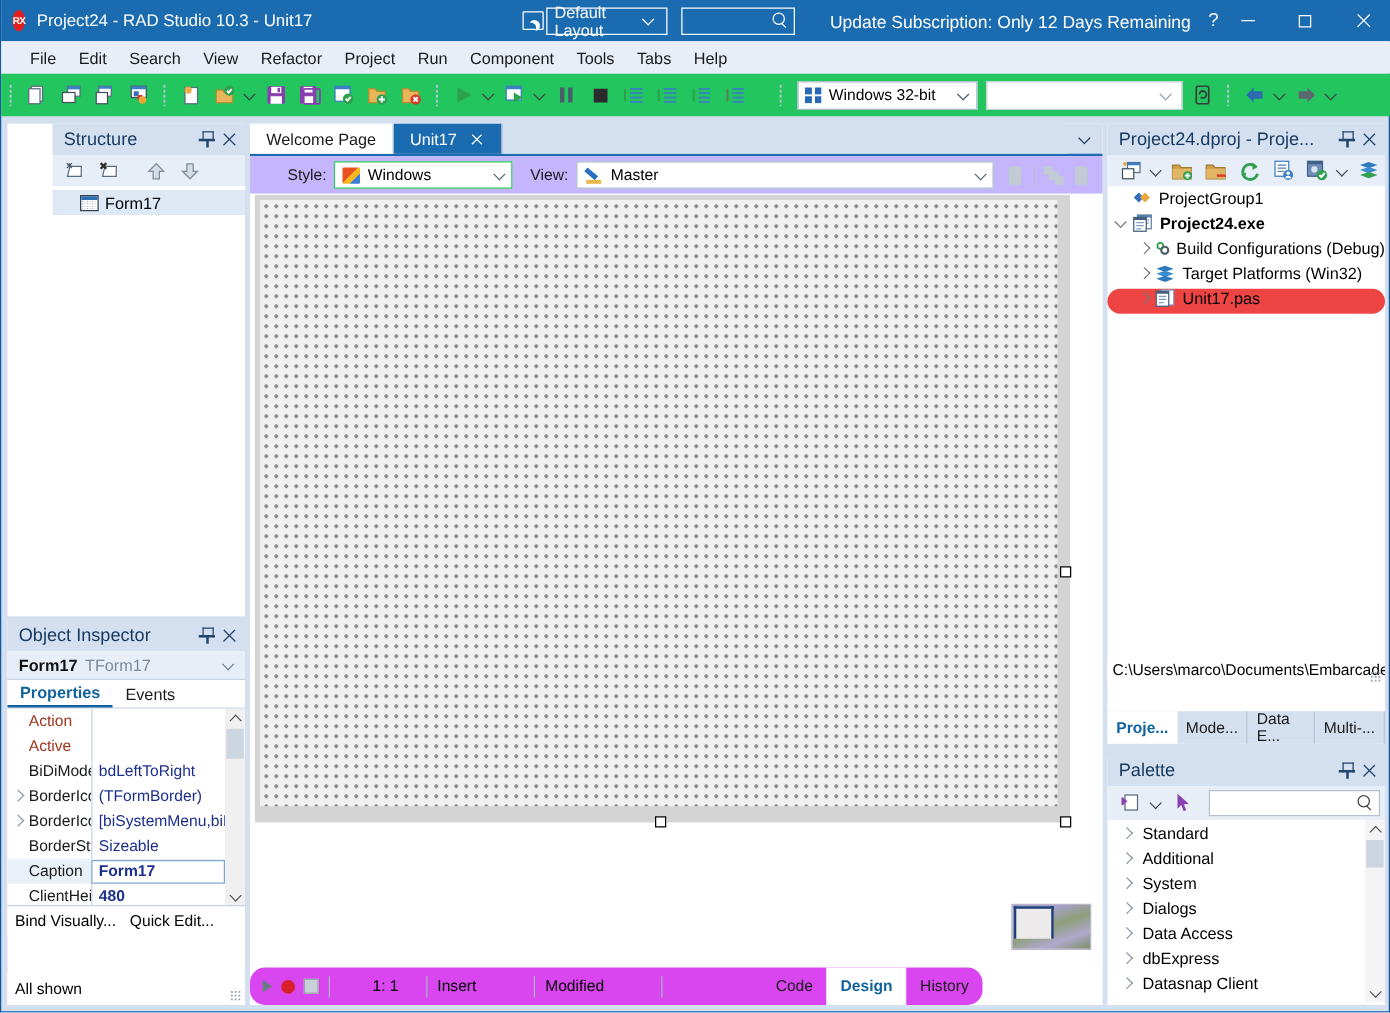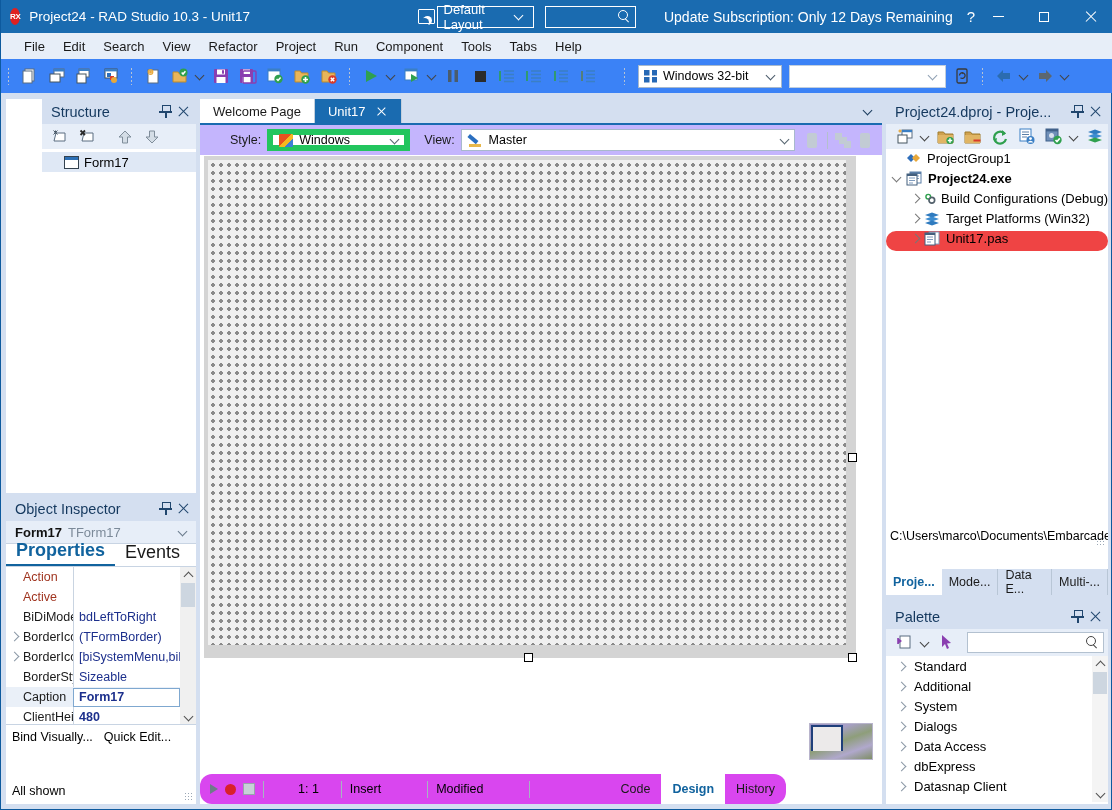--- a/index.html
+++ b/index.html
@@ -100,21 +100,21 @@
     position: absolute; left: 0; top: 33px; width: 1112px; height: 26px;
     background: #e7eef8; display: flex; align-items: center; padding-left: 14px;
   }
   .menu-item {
     padding: 3px 9px; font-size: 13px; color: #1a1a1a; cursor: default;
   }
 
   
   .toolbar {
     position: absolute; left: 0; top: 59px; width: 1112px; height: 34px;
-    background: #3b82f6; display: flex; align-items: center;
+    background: #22c55e; display: flex; align-items: center;
   }
   .tb-grip {
     width: 3px; height: 18px; margin: 0 6px;
     background-image: radial-gradient(#b6c3d4 45%, transparent 46%);
     background-size: 3px 4px;
   }
   .tb-btn {
     width: 27px; height: 26px; display: flex; align-items: center; justify-content: center;
     position: relative;
   }
@@ -207,21 +207,21 @@
   #objinspector { left: 5px; top: 496px; width: 190px; height: 308px; background: #fff; }
   .oi-combo {
     height: 23px; background: #e7eef8; display: flex; align-items: center;
     padding: 0 4px 0 9px; font-size: 13px; border-bottom: 1px solid #c8d4e3;
   }
   .oi-combo .objname { font-weight: bold; color: #111; }
   .oi-combo .objtype { color: #7c8a99; margin-left: 6px; flex: 1; }
   .oi-combo .chev { color: #6a7b8c; margin-right: 4px; }
   .oi-tabs { height: 23px; background: #fff; display: flex; align-items: flex-end; border-bottom: 1px solid #c8d4e3; }
   .oi-tab {
-    padding: 2px 10px 3px 10px; font-size: 18px; color: #1a1a1a;
+    padding: 2px 10px 3px 10px; font-size: 13px; color: #1a1a1a;
   }
   .oi-tab.active { color: #11639e; font-weight: bold; border-bottom: 2px solid #11639e; }
   .oi-grid {
     position: relative; height: 158px; overflow: hidden; background: #fff;
     border-bottom: 1px solid #c8d4e3;
   }
   .oi-row { height: 20px; display: flex; align-items: center; position: relative; }
   .oi-row.sel { background: #eaf0f8; }
   .oi-exp {
     width: 17px; height: 20px; flex: 0 0 17px; position: relative; color: #8a97a5;
@@ -289,21 +289,21 @@
   .ed-tab .tabx::before { transform: rotate(45deg); }
   .ed-tab .tabx::after { transform: rotate(-45deg); }
   .ed-tabs-spacer { flex: 1; background: #d4dff0; border-bottom: none; }
   .ed-tabs-menu { width: 28px; display: flex; align-items: center; justify-content: center; color: #1a3c5e; }
 
   .ed-toolbar2 {
     height: 30px; background: #c4b5fd; display: flex; align-items: center;
   }
   .lbl { font-size: 12.5px; color: #1a1a1a; }
   .style-combo {
-    width: 143px; height: 22px; background: #fff; border: 6px solid #22c55e;
+    width: 143px; height: 22px; background: #fff; border: 1px solid #22c55e;
     display: flex; align-items: center; padding: 0 4px 0 6px; margin-left: 6px; font-size: 12.5px;
   }
   .style-combo .chev, .view-combo .chev { color: #55646f; }
   .view-combo {
     flex: 1; height: 22px; background: #fff; border: 1px solid #a8b9cc;
     display: flex; align-items: center; padding: 0 4px 0 6px; margin-left: 6px; font-size: 12.5px;
   }
   .flagicon {
     width: 14px; height: 13px; margin-right: 6px; position: relative;
     background: linear-gradient(135deg,#e8521e 0 45%, #f5b820 45% 70%, #3a7fd5 70% 100%);

